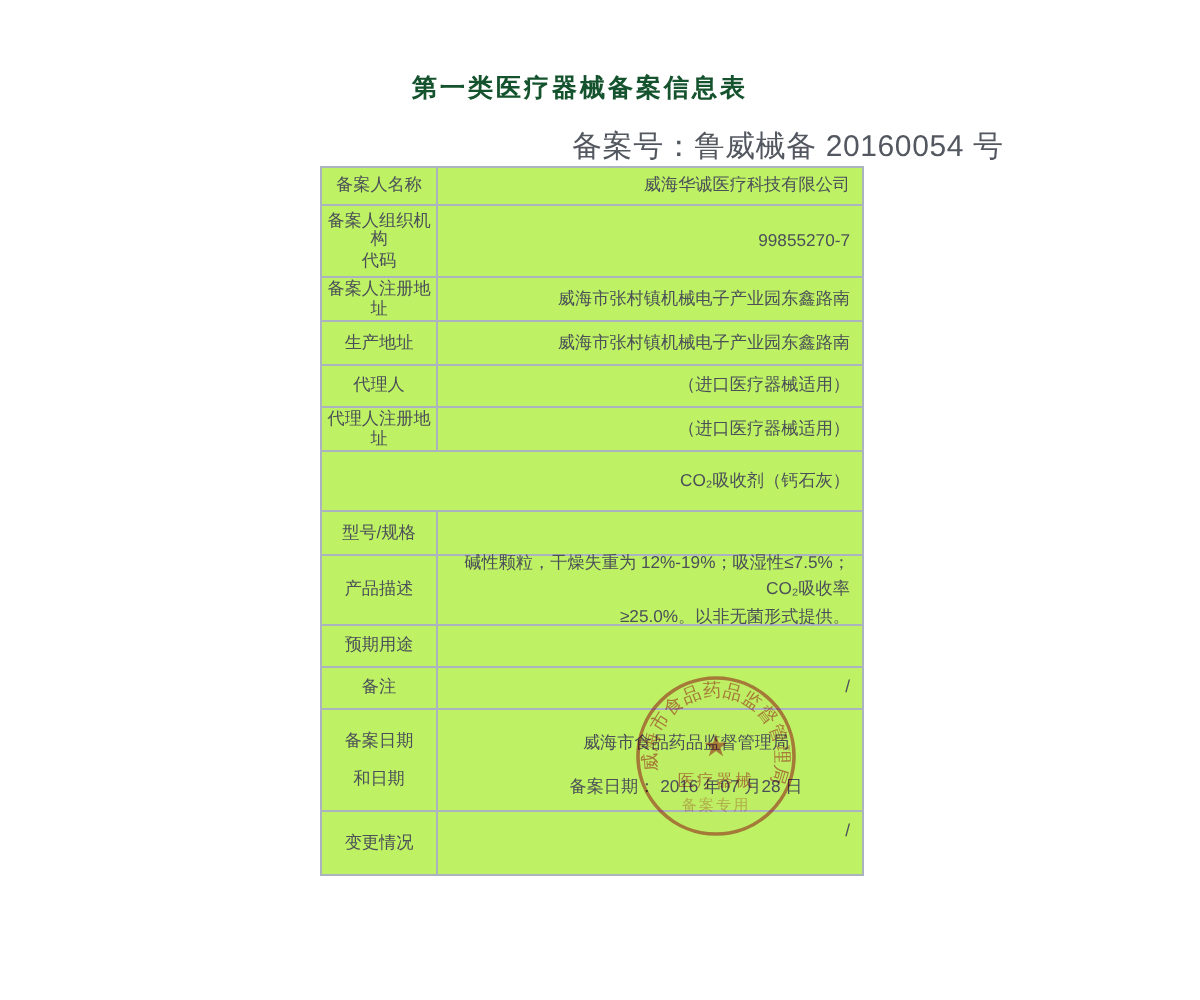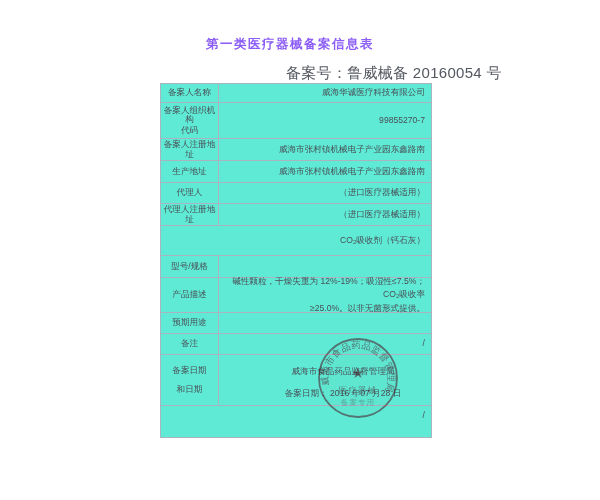--- a/index.html
+++ b/index.html
@@ -3,30 +3,30 @@
 <meta charset="utf-8">
 <style>
   html,body{margin:0;padding:0;background:#ffffff;}
   .page{
     position:relative;width:600px;height:500px;background:#ffffff;overflow:hidden;
     font-family:"Liberation Sans","DejaVu Sans",sans-serif;
     color:#4b4f58;
   }
   .doc-title{
     position:absolute;left:140px;top:36px;width:300px;
-    text-align:center;font-size:12.5px;font-weight:bold;color:#8b5cf6;
+    text-align:center;font-size:12.5px;font-weight:bold;color:#14532d;
     letter-spacing:1.5px;
   }
   .record-no{
     position:absolute;left:286px;top:64px;
     font-size:15px;color:#53575f;letter-spacing:.3px;
   }
   .reg-table{
     position:absolute;left:160px;top:83px;width:272px;
-    border:1px solid #aab3bf;box-sizing:border-box;background:#5eead4;
+    border:1px solid #aab3bf;box-sizing:border-box;background:#bef264;
   }
   .t-row{display:flex;border-bottom:1px solid #aab3bf;box-sizing:border-box;}
   .t-row:last-child{border-bottom:none;}
   .cell-label{
     width:58px;flex:0 0 58px;border-right:1px solid #aab3bf;box-sizing:border-box;
     display:flex;flex-direction:column;justify-content:space-evenly;align-items:center;
     font-size:8.6px;color:#4b4f58;text-align:center;line-height:1.1;
     padding:1px 2px;
   }
   .cell-value{
@@ -153,20 +153,23 @@
         <span>备案日期</span>
         <span>和日期</span>
       </div>
       <div class="cell-value center-shift">
         <span>威海市食品药品监督管理局</span>
         <span>备案日期：  2016 年07 月28 日</span>
       </div>
     </div>
 
     <div class="t-row" style="height:31px">
+      <div class="cell-label">
+          <span>变更情况</span>
+        </div>
       <div class="cell-value top">
           <span>/</span>
         </div>
     </div>
 
   </div>
 
   <svg class="seal" viewBox="0 0 84 84">
     <circle cx="42" cy="42" r="39" fill="rgba(226,130,142,0.04)" stroke="#d5606e" stroke-width="1.8"></circle>
     <defs>

